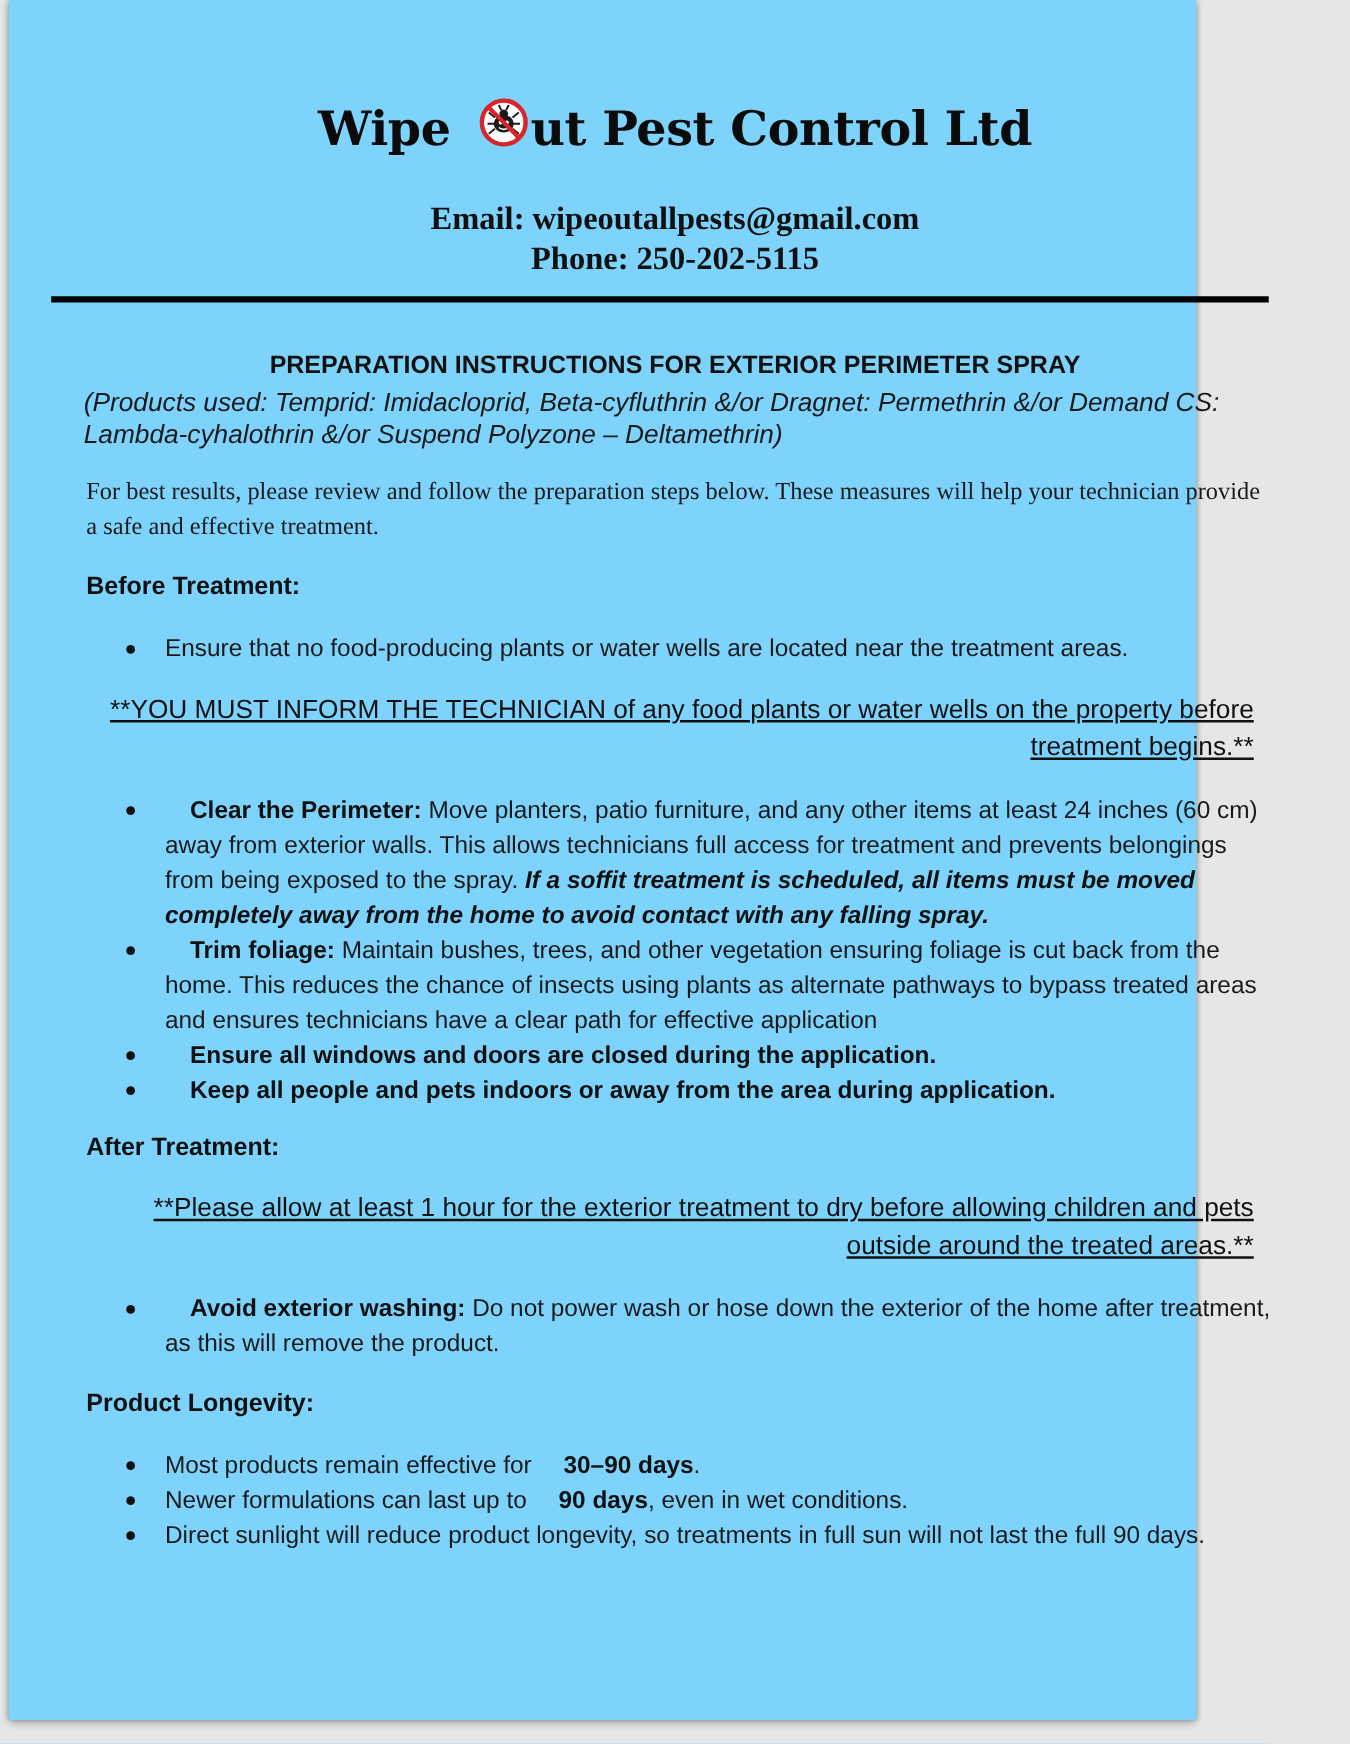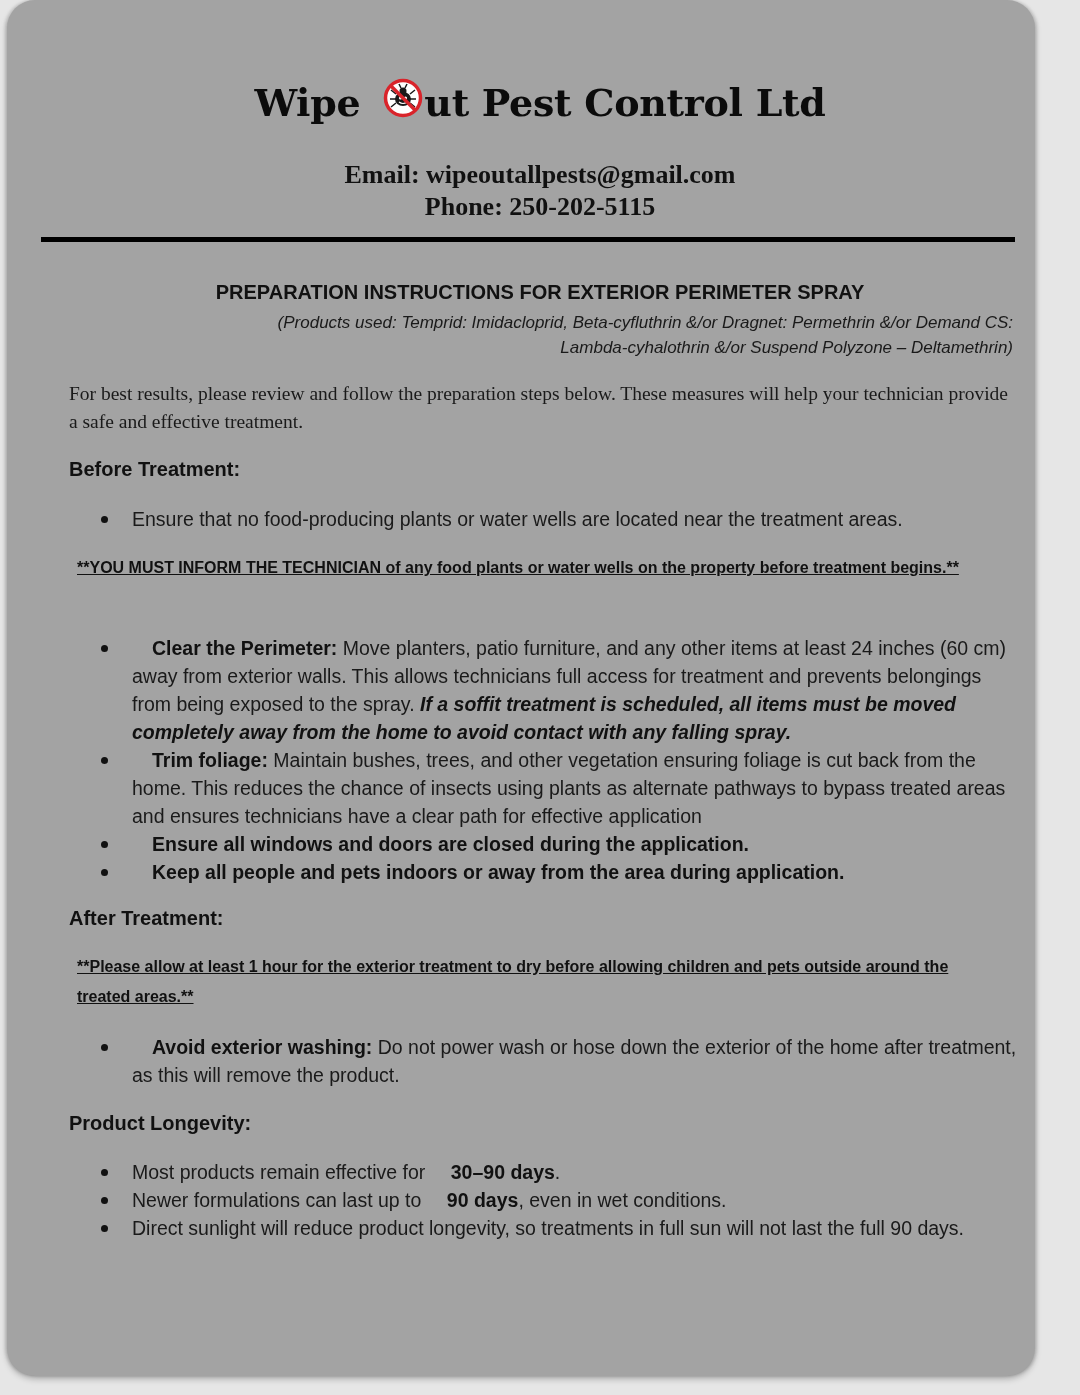--- a/index.html
+++ b/index.html
@@ -4,24 +4,23 @@
 <style>
   html, body { margin: 0; padding: 0; }
   body {
     width: 1080px; height: 1395px; overflow: hidden;
     background: #e6e6e6;
     position: relative;
     font-family: "Liberation Sans", sans-serif;
     color: #111;
   }
   .page {
-    position: absolute; left: 7px; top: 0; width: 1028px; height: 1376px;
-    background: #a3a3a3;
+    position: absolute; left: 7px; top: 0; width: 950px; height: 1376px;
+    background: #7dd3fc;
     box-shadow: 0 3px 6px rgba(0,0,0,0.25), 2px 0 3px rgba(0,0,0,0.12), -2px 0 3px rgba(0,0,0,0.12);
-    border-radius: 28px;
   }
   .abs { position: absolute; }
   .company {
     left: 0; width: 1066px; top: 74px; text-align: center;
     font-family: "DejaVu Serif", "Liberation Serif", serif;
     font-weight: bold; font-size: 38px; letter-spacing: -0.3px;
     color: #0b0b0b; line-height: 58px; white-space: nowrap;
   }
   .company .logo { display: inline-block; width: 40px; height: 40px; vertical-align: -2px; margin: 0 1px 0 10px; }
   .tagline {
@@ -33,28 +32,28 @@
     left: 0; width: 1066px; text-align: center;
     font-family: "Liberation Serif", "DejaVu Serif", serif;
     font-weight: bold; font-size: 26px; color: #111;
   }
   .rule { left: 34px; width: 974px; top: 237px; height: 5px; background: #000; }
   .doc-title {
     left: 0; width: 1066px; top: 281px; text-align: center;
     font-weight: bold; font-size: 20px; color: #111;
   }
   .products {
-    left: 60px; width: 946px; top: 310px; text-align: right;
-    font-style: italic; font-size: 17px; line-height: 25px; color: #1a1a1a;
+    left: 60px; width: 946px; top: 310px; text-align: left;
+    font-style: italic; font-size: 21px; line-height: 25px; color: #1a1a1a;
   }
   .para { font-size: 19.5px; line-height: 28px; color: #1a1a1a; }
   .heading { font-weight: bold; font-size: 20px; color: #111; }
   .notice {
-    left: 70px; width: 926px; text-align: left;
-    font-weight: bold; text-decoration: underline; font-size: 16px; line-height: 30px; color: #111;
+    left: 70px; width: 926px; text-align: right;
+    font-weight: normal; text-decoration: underline; font-size: 21px; line-height: 30px; color: #111;
   }
   ul.list { list-style: none; margin: 0; padding: 0; }
   ul.list li { position: relative; padding-left: 63px; font-size: 19.5px; line-height: 28px; color: #1a1a1a; }
   ul.list li .bullet {
     position: absolute; left: 32px; top: 11px; width: 7px; height: 7px; border-radius: 50%; background: #111;
   }
   b, .b { font-weight: bold; color: #111; margin-left: 20px; }
   .bi { font-weight: bold; font-style: italic; color: #111; }
 </style>
 </head>

